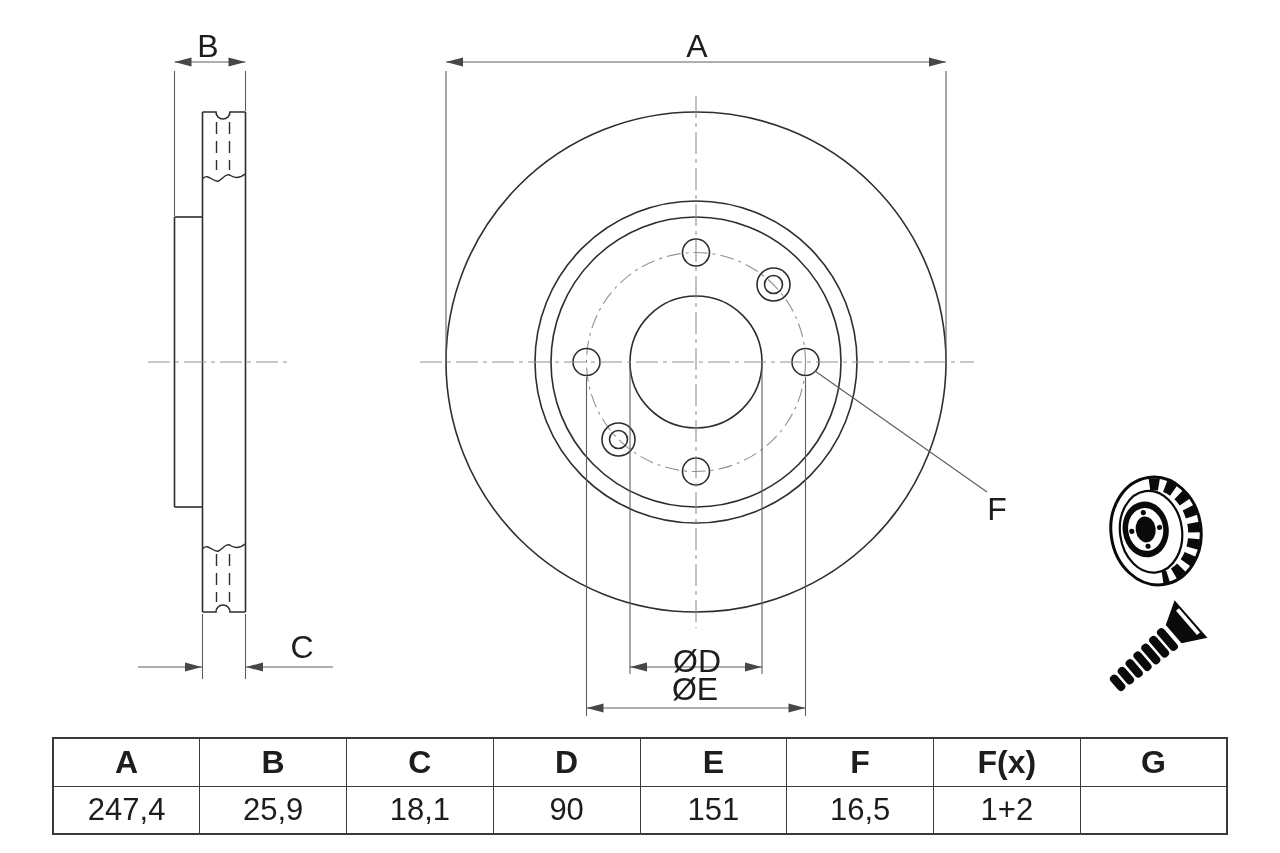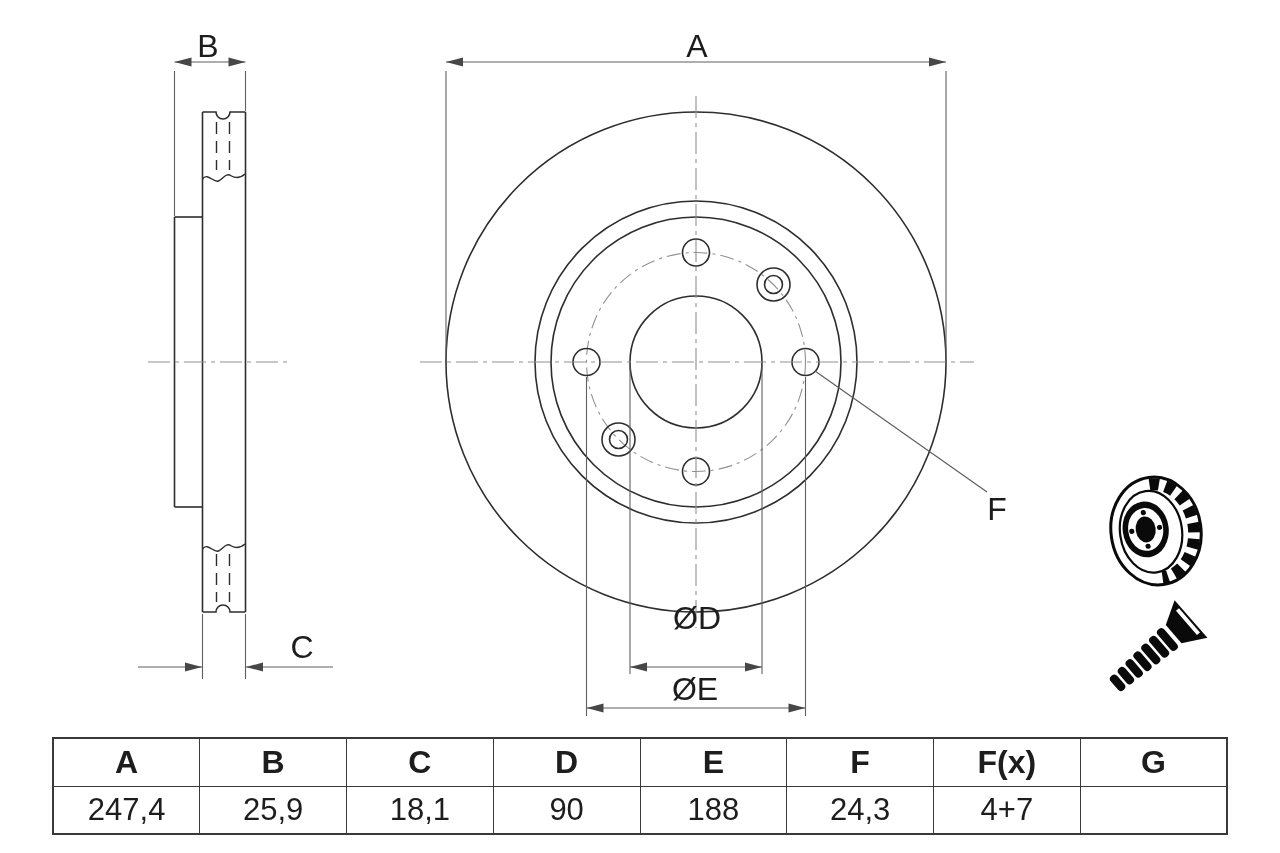--- a/index.html
+++ b/index.html
@@ -141,41 +141,41 @@
       <rect class="ink" x="60" y="-11.4" width="8.5" height="22.8" rx="4"></rect>
       <rect class="ink" x="71" y="-10.7" width="8.5" height="21.4" rx="4"></rect>
       <rect class="ink" x="82" y="-10" width="8.5" height="20" rx="4"></rect>
       <rect class="ink" x="93" y="-9.3" width="8.5" height="18.6" rx="4"></rect>
     </g>
   </svg>
 
   <div class="dim-label" style="left:208px;top:30px">B</div>
   <div class="dim-label" style="left:697px;top:30px">A</div>
   <div class="dim-label" style="left:302px;top:631px">C</div>
-  <div class="dim-label" style="left:697px;top:602px">ØD</div>
+  <div class="dim-label" style="left:697px;top:645px">ØD</div>
   <div class="dim-label" style="left:695px;top:673px">ØE</div>
   <div class="dim-label" style="left:997px;top:493px">F</div>
 
   <table class="dims">
     <tbody>
       <tr>
         <th>A</th>
         <th>B</th>
         <th>C</th>
         <th>D</th>
         <th>E</th>
         <th>F</th>
         <th>F(x)</th>
         <th>G</th>
       </tr>
       <tr>
         <td>247,4</td>
         <td>25,9</td>
         <td>18,1</td>
         <td>90</td>
-        <td>188</td>
-        <td>24,3</td>
-        <td>4+7</td>
+        <td>151</td>
+        <td>16,5</td>
+        <td>1+2</td>
         <td></td>
       </tr>
     </tbody>
   </table>
 </div>
 
 </body></html>

